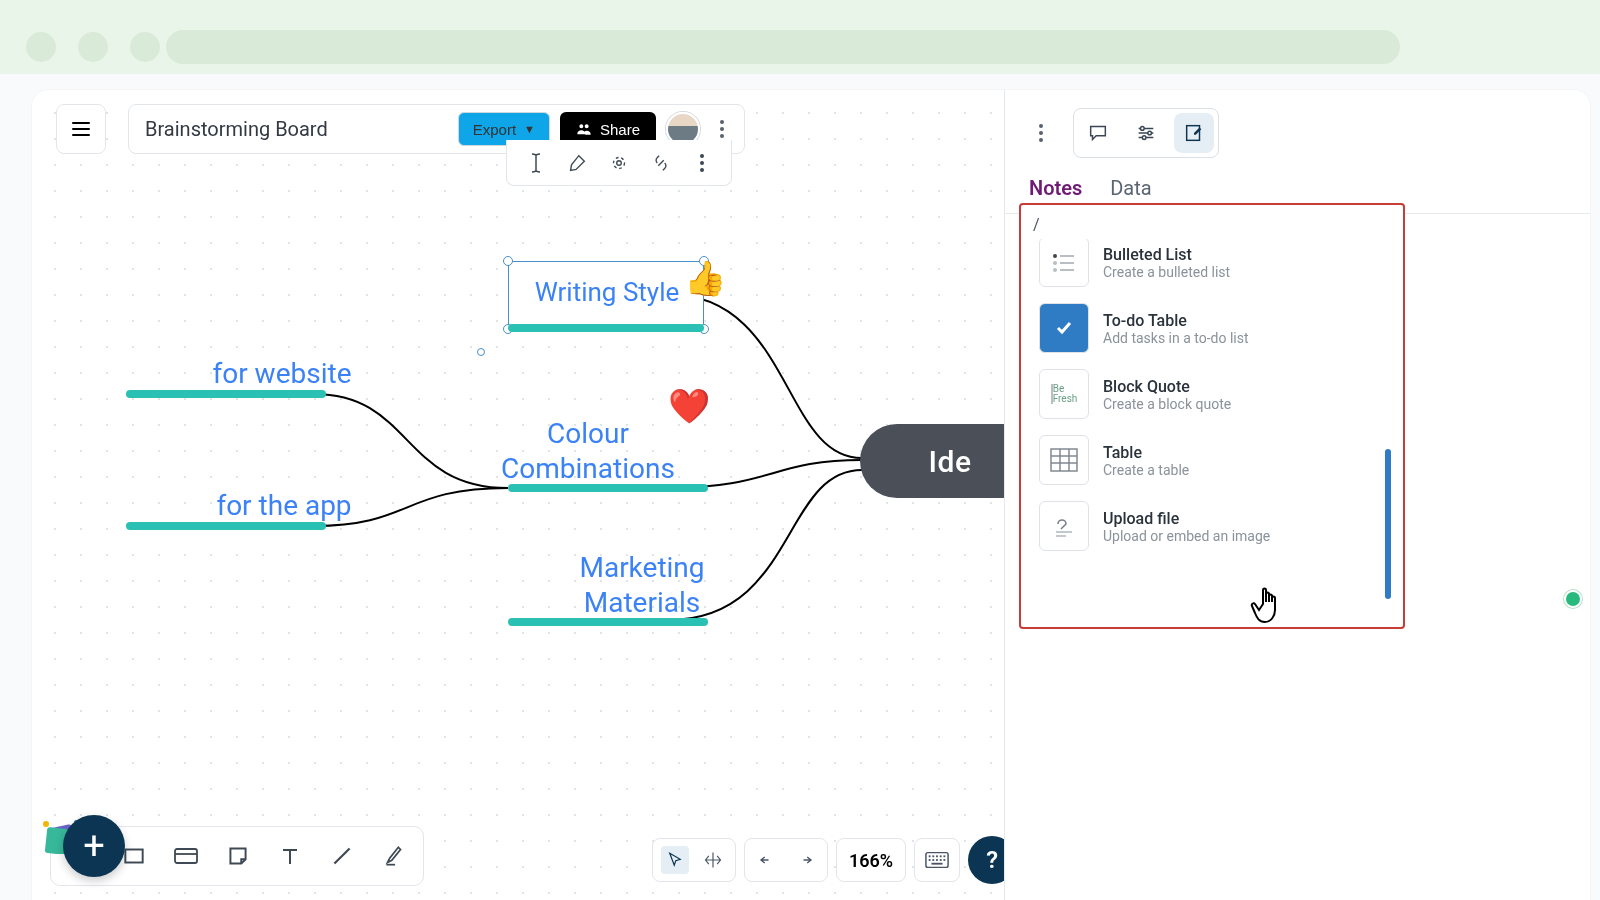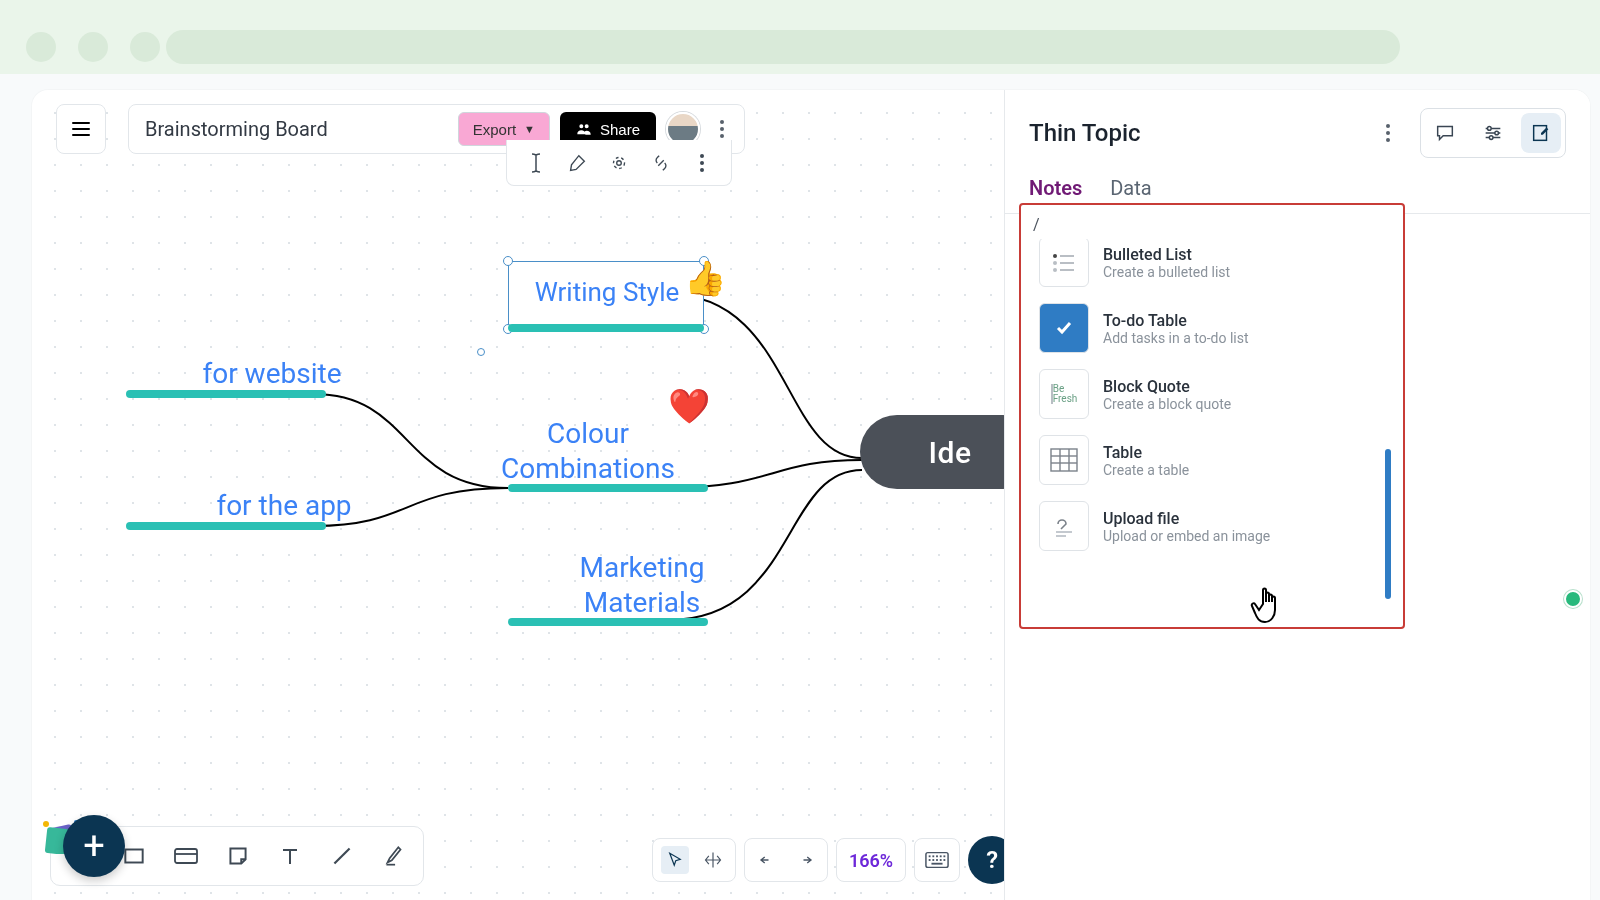--- a/index.html
+++ b/index.html
@@ -85,21 +85,21 @@
   .board-title {
     font-size: 20px;
     color: #333a44;
     padding-right: 120px;
   }
   .export-btn {
     height: 34px;
     padding: 0 14px;
     border: 1px solid #cfd6dc;
     border-radius: 6px;
-    background: #f9a8d4;
+    background: #0ea5e9;
     color: #333;
     font-size: 15px;
     display: flex; align-items: center; gap: 8px;
   }
   .share-btn {
     height: 34px;
     padding: 0 16px;
     border-radius: 6px;
     background: #000000;
     color: #fff;
@@ -225,21 +225,21 @@
   .vc-group {
     height: 44px;
     background: #fff;
     border: 1px solid #e2e6ea;
     border-radius: 8px;
     display: flex; align-items: center;
     padding: 0 8px;
     gap: 10px;
   }
   .vc-icon { width: 28px; height: 28px; display:flex; align-items:center; justify-content:center; color:#495564; }
-  .zoom-label { font-size: 18px; font-weight:600; color: #6d28d9; padding: 0 4px; }
+  .zoom-label { font-size: 18px; font-weight:600; color: #000000; padding: 0 4px; }
   .help-fab {
     width: 48px; height: 48px; border-radius: 50%;
     background: #0b3552; color: #fff;
     display: flex; align-items: center; justify-content: center;
     font-size: 24px; font-weight: 600;
   }
 
   
   .side-panel {
     position: absolute;
@@ -423,21 +423,21 @@
     </div>
     <div class="fmt-icon">
       <div class="dots-v">
           <span></span>
           <span></span>
           <span></span>
         </div>
     </div>
   </div>
 
-  <div class="node-label" style="left:140px; top:266px; width:200px;">for website</div>
+  <div class="node-label" style="left:150px; top:266px; width:200px;">for website</div>
   <div class="node-line" style="left:94px; top:300px; width:200px;"></div>
 
   <div class="node-label" style="left:152px; top:398px; width:200px;">for the app</div>
   <div class="node-line" style="left:94px; top:432px; width:200px;"></div>
 
   <div class="node-selected" style="left:476px; top:171px; width:196px; height:68px;">
     <div class="node-label" style="position:relative; left:0; top:14px; width:196px; font-size:26px;">Writing Style</div>
     <div class="sel-handle" style="top:-6px; left:-6px;"></div>
     <div class="sel-handle" style="top:-6px; right:-6px;"></div>
     <div class="sel-handle" style="bottom:-6px; left:-6px;"></div>
@@ -453,21 +453,21 @@
   </div>
   <div class="node-line" style="left:476px; top:394px; width:200px;"></div>
   <div class="emoji" style="left:636px; top:296px;">❤️</div>
 
   <div class="node-label" style="left:500px; top:460px; width:220px;">
     <span>Marketing</span><br>
     <span>Materials</span>
   </div>
   <div class="node-line" style="left:476px; top:528px; width:200px;"></div>
 
-  <div class="center-pill" style="left:828px; top:325px; width:180px;">
+  <div class="center-pill" style="left:828px; top:334px; width:180px;">
     <span>Ide</span>
   </div>
 
   <div class="palette-badge">
     <svg viewBox="0 0 46 38">
         <rect x="14" y="10" width="22" height="26" rx="3" fill="#6a62c8" transform="rotate(-12 25 23)"></rect>
         <rect x="8" y="12" width="22" height="26" rx="3" fill="#37b89a" transform="rotate(6 19 25)"></rect>
         <circle cx="8" cy="8" r="3" fill="#f2b705"></circle>
         <circle cx="38" cy="6" r="2" fill="#2f7cc4"></circle>
       </svg>
@@ -559,21 +559,20 @@
           </svg>
       </div>
     </div>
     <div class="help-fab">
       <span>?</span>
     </div>
   </div>
 
   <div class="side-panel">
     <div class="sp-header">
-      <span class="sp-title">Thin Topic</span>
       <div class="kebab" style="color:#58616c; margin-right:6px;">
         <div class="dots-v">
             <span></span>
             <span></span>
             <span></span>
           </div>
       </div>
       <div class="sp-iconrow">
         <div class="sp-iconbtn">
           <svg width="22" height="22" viewBox="0 0 24 24">

